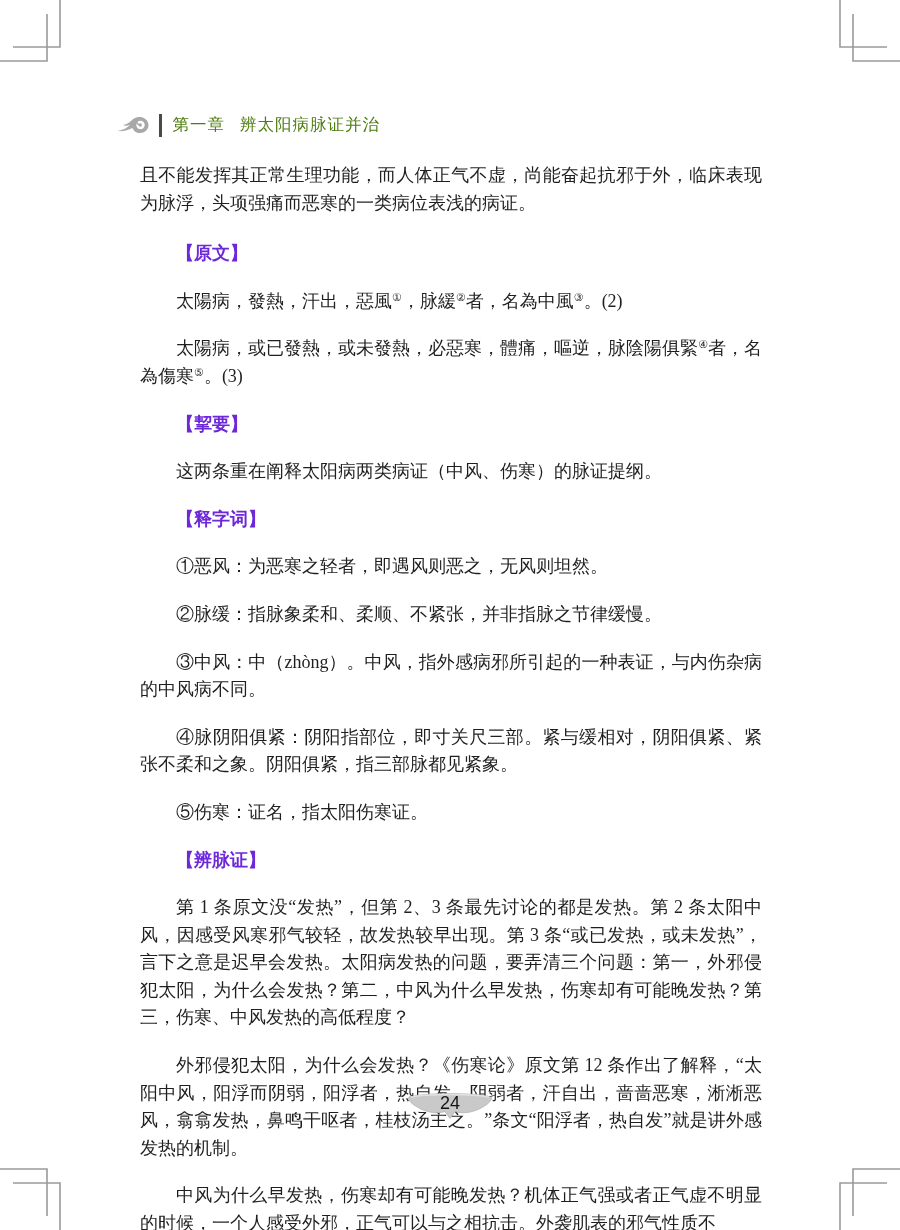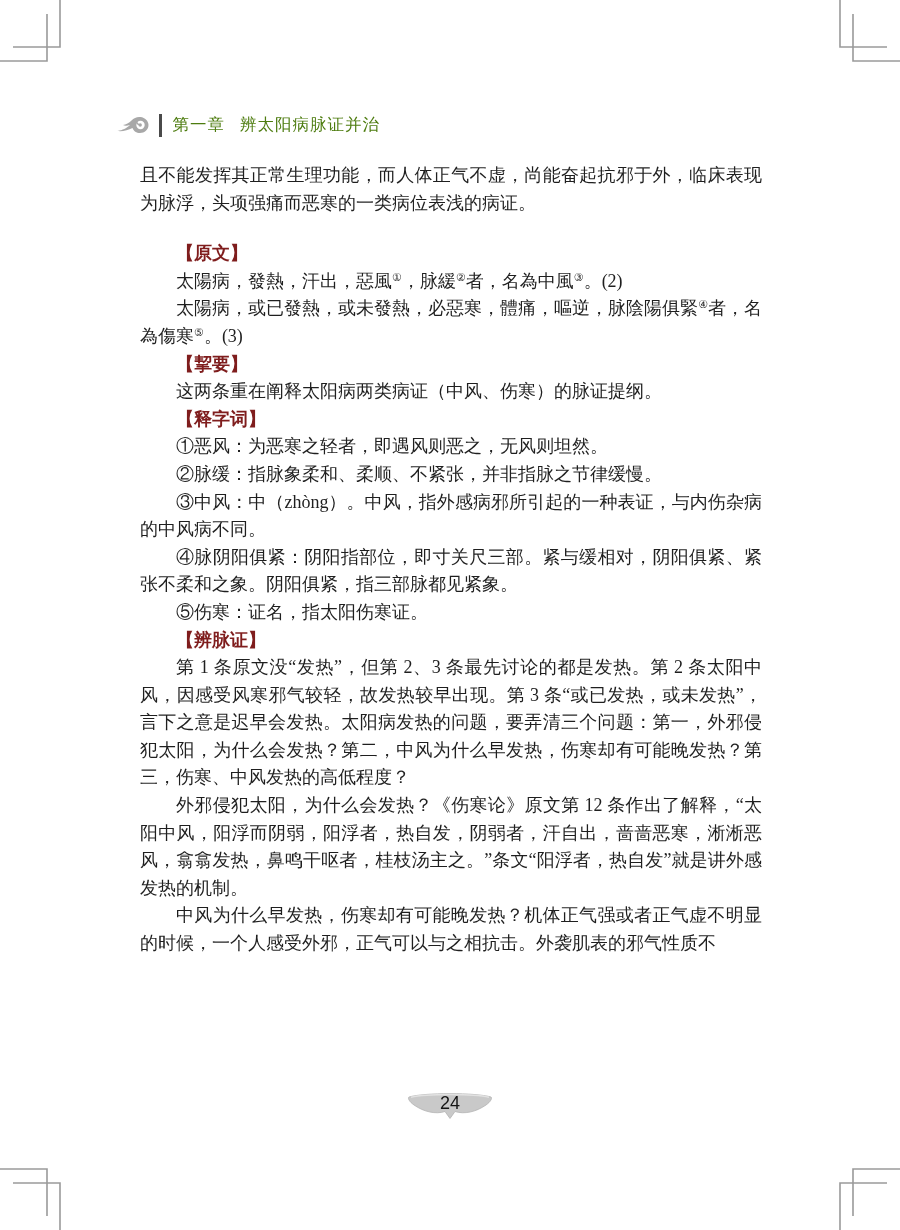--- a/index.html
+++ b/index.html
@@ -29,24 +29,24 @@
   .chapter-header .htitle{margin-left:15px;}
   
   .page-body{
     position:absolute;left:140px;top:162px;width:622px;
   }
   .page-body p.line{
     margin:0;font-size:18px;line-height:27.6px;
     text-align:justify;text-justify:inter-ideograph;
     word-break:break-all;
   }
-  .page-body p.indent{text-indent:2em;}
+  .page-body p.indent{text-indent:2em;margin-top:20px;}
   .page-body p.heading{
     font-family:"Liberation Sans","DejaVu Sans",sans-serif;
-    font-weight:700;color:#7f1d1d;
+    font-weight:700;color:#6d28d9;
   }
   .page-body p.gap{margin-top:23px;}
   .page-body sup{
     font-size:11px;line-height:0;vertical-align:6px;letter-spacing:0;
   }
   
   .page-footer{
     position:absolute;left:406px;top:1091px;width:88px;height:30px;
   }
   .page-footer svg{position:absolute;left:0;top:0;}

